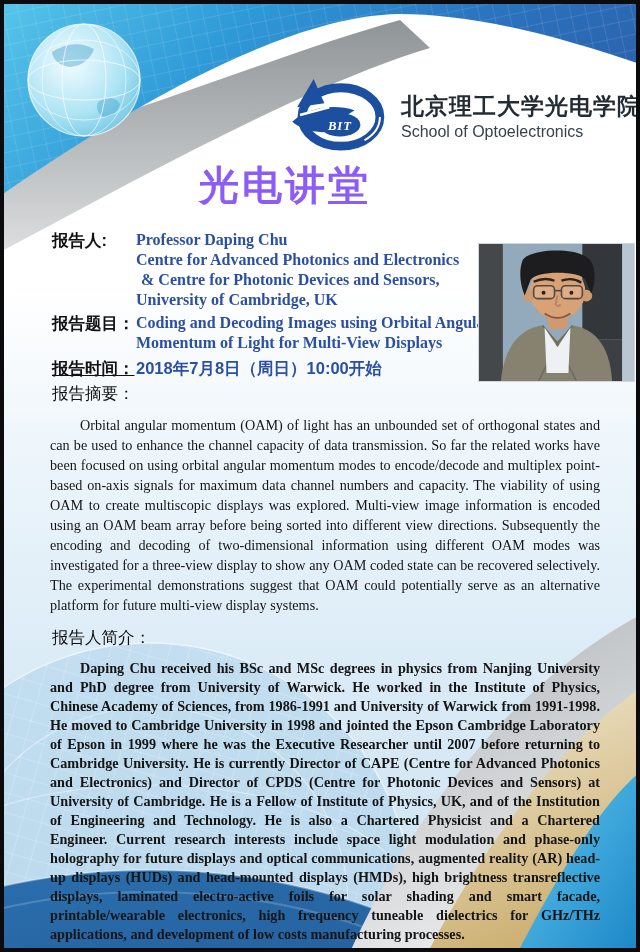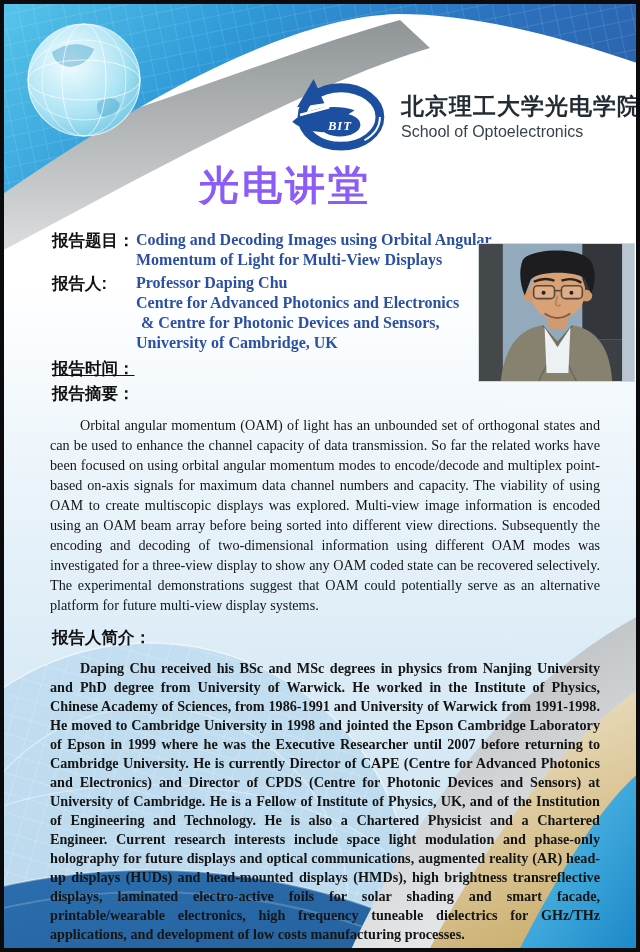--- a/index.html
+++ b/index.html
@@ -31,21 +31,21 @@
     white-space:nowrap;
   }
   .info-label.tall{line-height:24px;text-decoration:underline;}
   .info-value{color:#2b4fa2;font-weight:bold;}
   .value-serif{font-family:"Liberation Serif",serif;font-size:16px;line-height:20px;}
   .value-serif > div{white-space:nowrap;}
   .value-cn{font-size:16.5px;line-height:24px;white-space:nowrap;}
   .indent-sm{padding-left:5px;}
 
   .section-label{
-    font-weight:bold;color:#111;font-size:16.5px;line-height:20px;
+    font-weight:normal;color:#111;font-size:16.5px;line-height:20px;
     margin:2px 0 2px 14px;
   }
   .body-para{
     font-family:"Liberation Serif",serif;font-size:14.2px;color:#151515;
     text-align:justify;text-indent:30px;margin:12px;
   }
   .abstract-para{line-height:20px;}
   .bio-para{line-height:19px;font-weight:bold;}
 
   
@@ -198,39 +198,40 @@
 
       <path d="M79,52 L77,61 q3,3 5,0" stroke="#b5805a" stroke-width="1.6" fill="none"></path>
       <path d="M66,70 q13,9 26,0" stroke="#8a5a46" stroke-width="2" fill="none"></path>
     </svg>
   </div>
 
   <div class="content">
 
     <div class="info">
       <div class="info-row">
-        <span class="info-label">报告题目：</span>
-        <div class="info-value value-serif">
-          <div>Coding and Decoding Images using Orbital Angular</div>
-          <div>Momentum of Light for Multi-View Displays</div>
-        </div>
-      </div>
-
-      <div class="info-row">
         <span class="info-label">报告人:</span>
         <div class="info-value value-serif">
           <div>Professor Daping Chu</div>
           <div>Centre for Advanced Photonics and Electronics</div>
           <div class="indent-sm">&amp; Centre for Photonic Devices and Sensors,</div>
           <div>University of Cambridge, UK</div>
         </div>
       </div>
 
       <div class="info-row">
+        <span class="info-label">报告题目：</span>
+        <div class="info-value value-serif">
+          <div>Coding and Decoding Images using Orbital Angular</div>
+          <div>Momentum of Light for Multi-View Displays</div>
+        </div>
+      </div>
+
+      <div class="info-row">
         <span class="info-label tall">报告时间：</span>
+        <div class="info-value value-cn">2018年7月8日（周日）10:00开始</div>
       </div>
 
     </div>
 
     <div class="section-label">报告摘要：</div>
     <p class="body-para abstract-para">Orbital angular momentum (OAM) of light has an unbounded set of orthogonal states and can be used to enhance the channel capacity of data transmission.  So far the related works have been focused on using orbital angular momentum modes to encode/decode and multiplex point-based on-axis signals for maximum data channel numbers and capacity. The viability of using OAM to create multiscopic displays was explored. Multi-view image information is encoded using an OAM beam array before being sorted into different view directions. Subsequently the encoding and decoding of two-dimensional information using different OAM modes was investigated for a three-view display to show any OAM coded state can be recovered selectively.  The experimental demonstrations suggest that OAM could potentially serve as an alternative platform for future multi-view display systems.</p>
 
     <div class="section-label">报告人简介：</div>
     <p class="body-para bio-para">Daping Chu received his BSc and MSc degrees in physics from Nanjing University and PhD degree from University of Warwick.  He worked in the Institute of Physics, Chinese Academy of Sciences, from 1986-1991 and University of Warwick from 1991-1998.  He moved to Cambridge University in 1998 and jointed the Epson Cambridge Laboratory of Epson in 1999 where he was the Executive Researcher until 2007 before returning to Cambridge University.  He is currently Director of CAPE (Centre for Advanced Photonics and Electronics) and Director of CPDS (Centre for Photonic Devices and Sensors) at University of Cambridge.  He is a Fellow of Institute of Physics, UK, and of the Institution of Engineering and Technology.  He is also a Chartered Physicist and a Chartered Engineer.  Current research interests include space light modulation and phase-only holography for future displays and optical communications, augmented reality (AR) head-up displays (HUDs) and head-mounted displays (HMDs), high brightness transreflective displays, laminated electro-active foils for solar shading and smart facade, printable/wearable electronics, high frequency tuneable dielectrics for GHz/THz applications, and development of low costs manufacturing processes.</p>
   </div>

